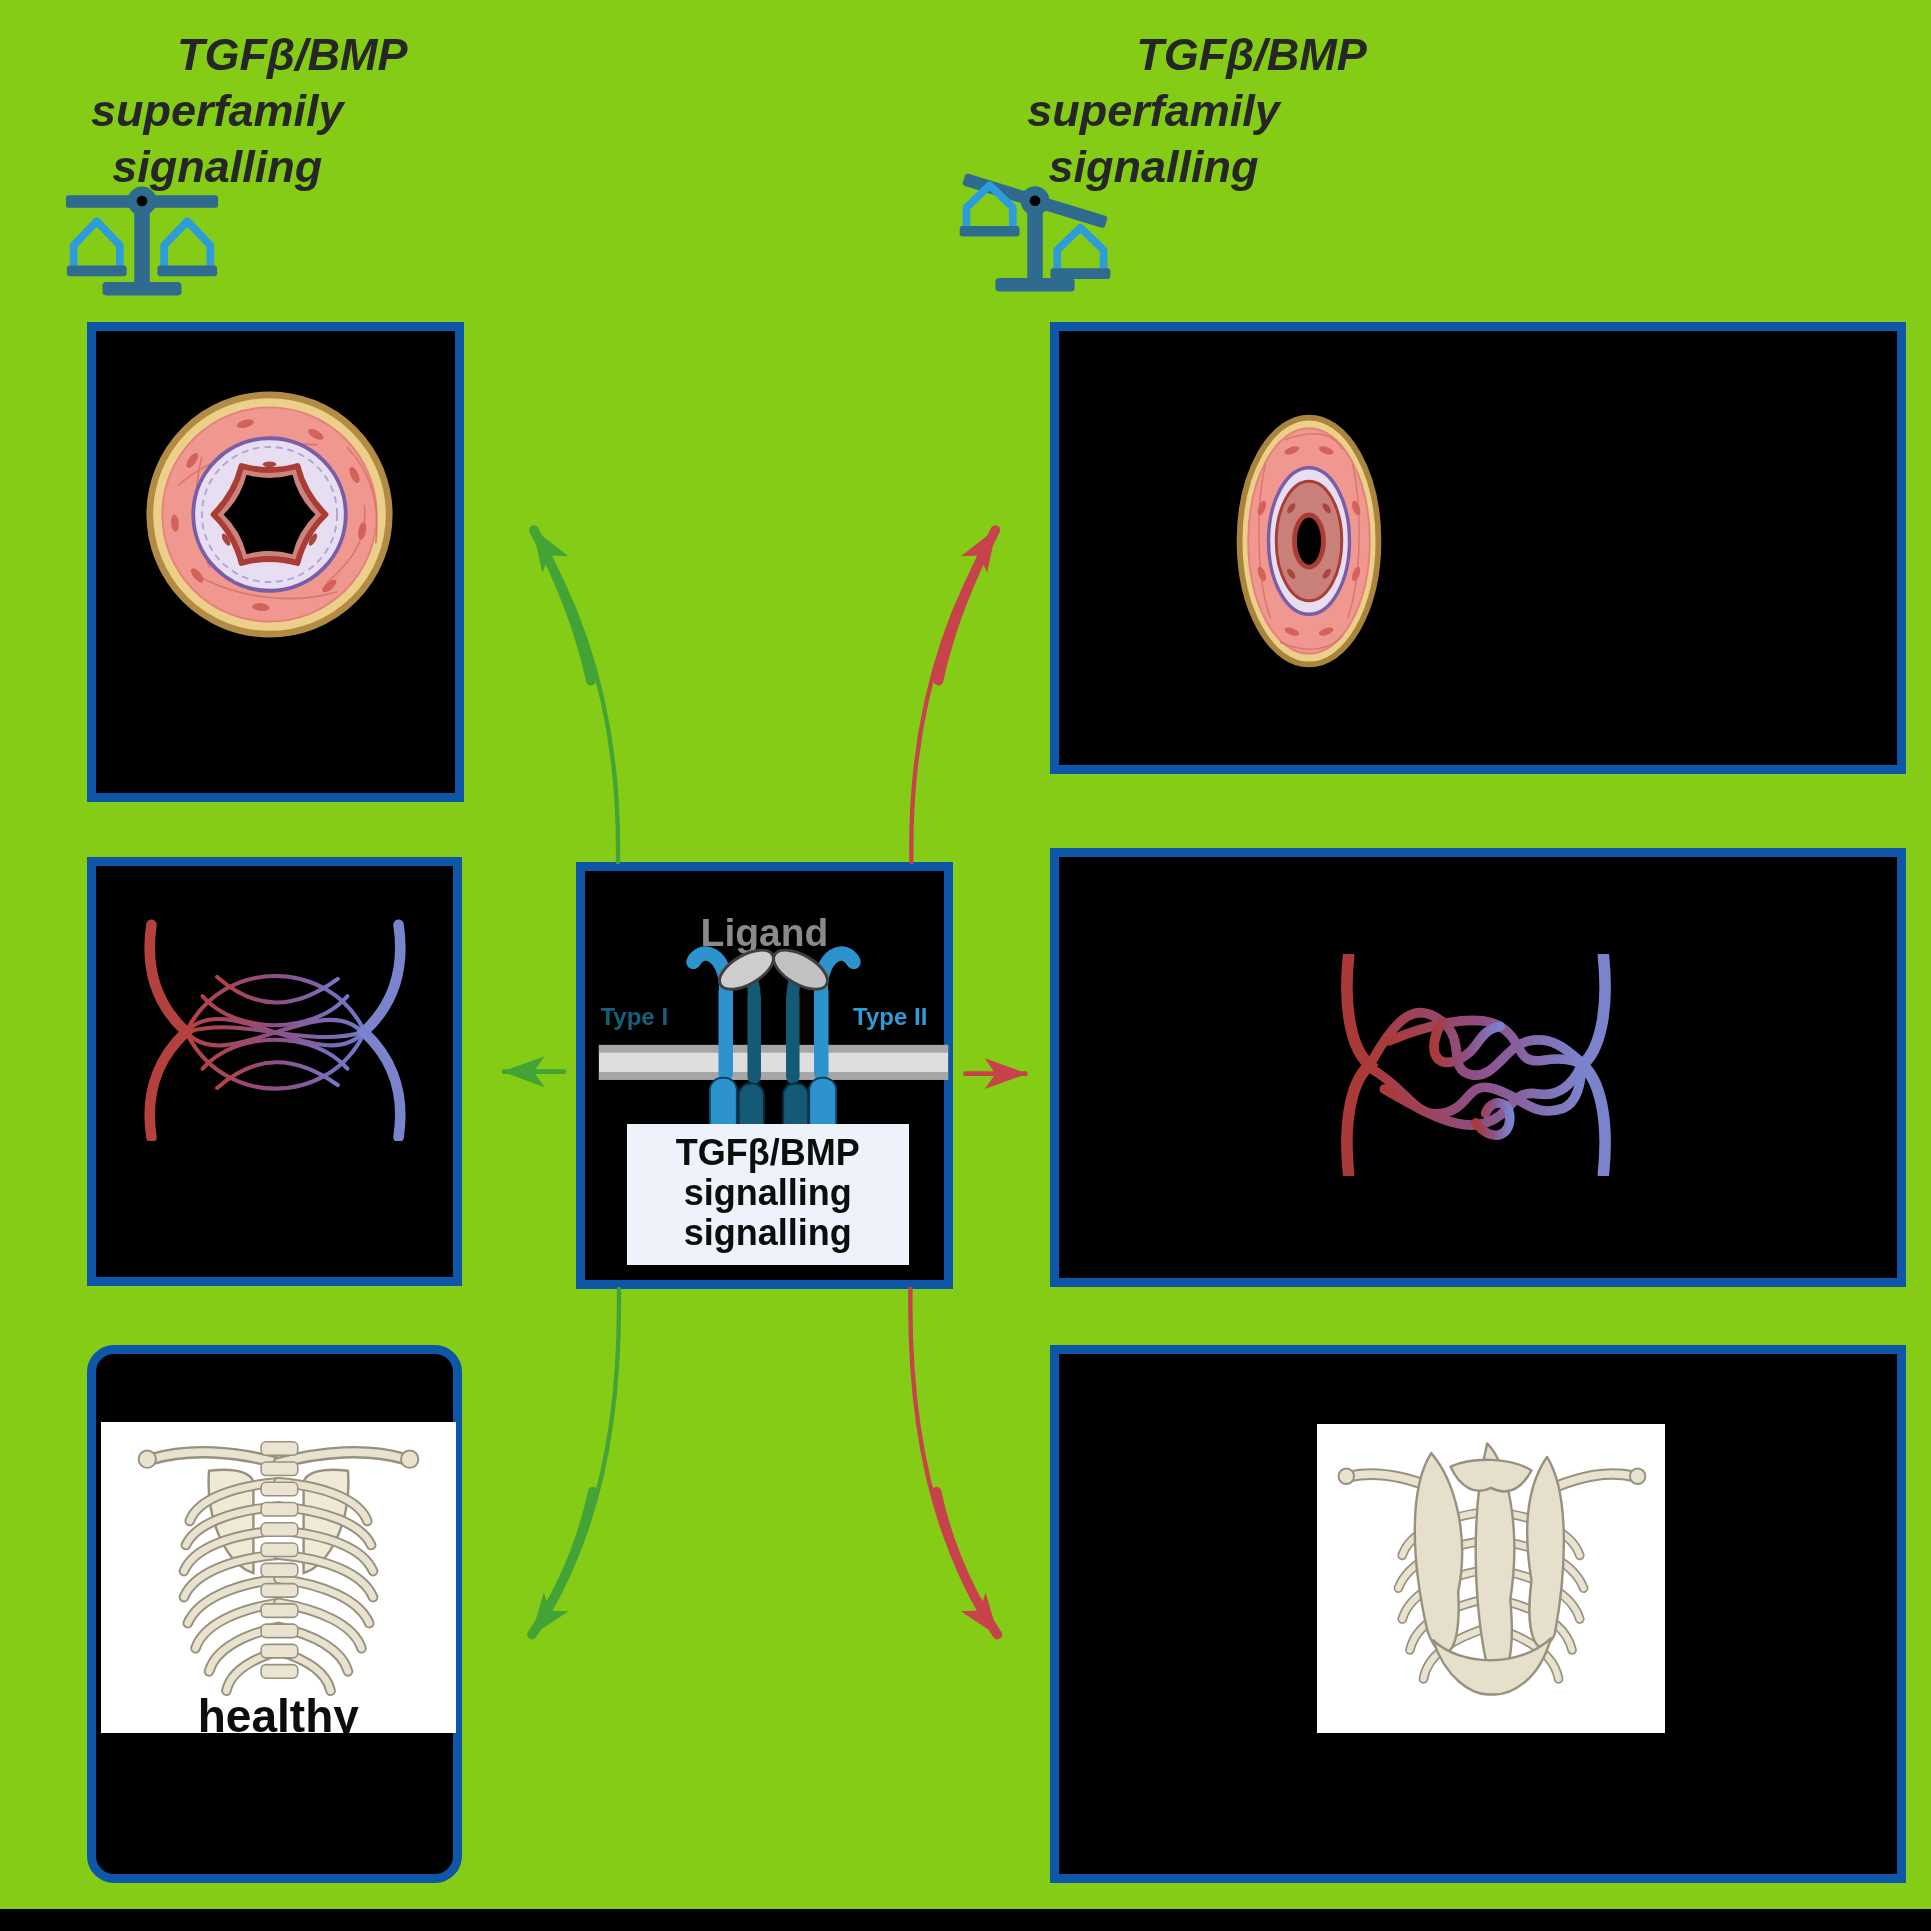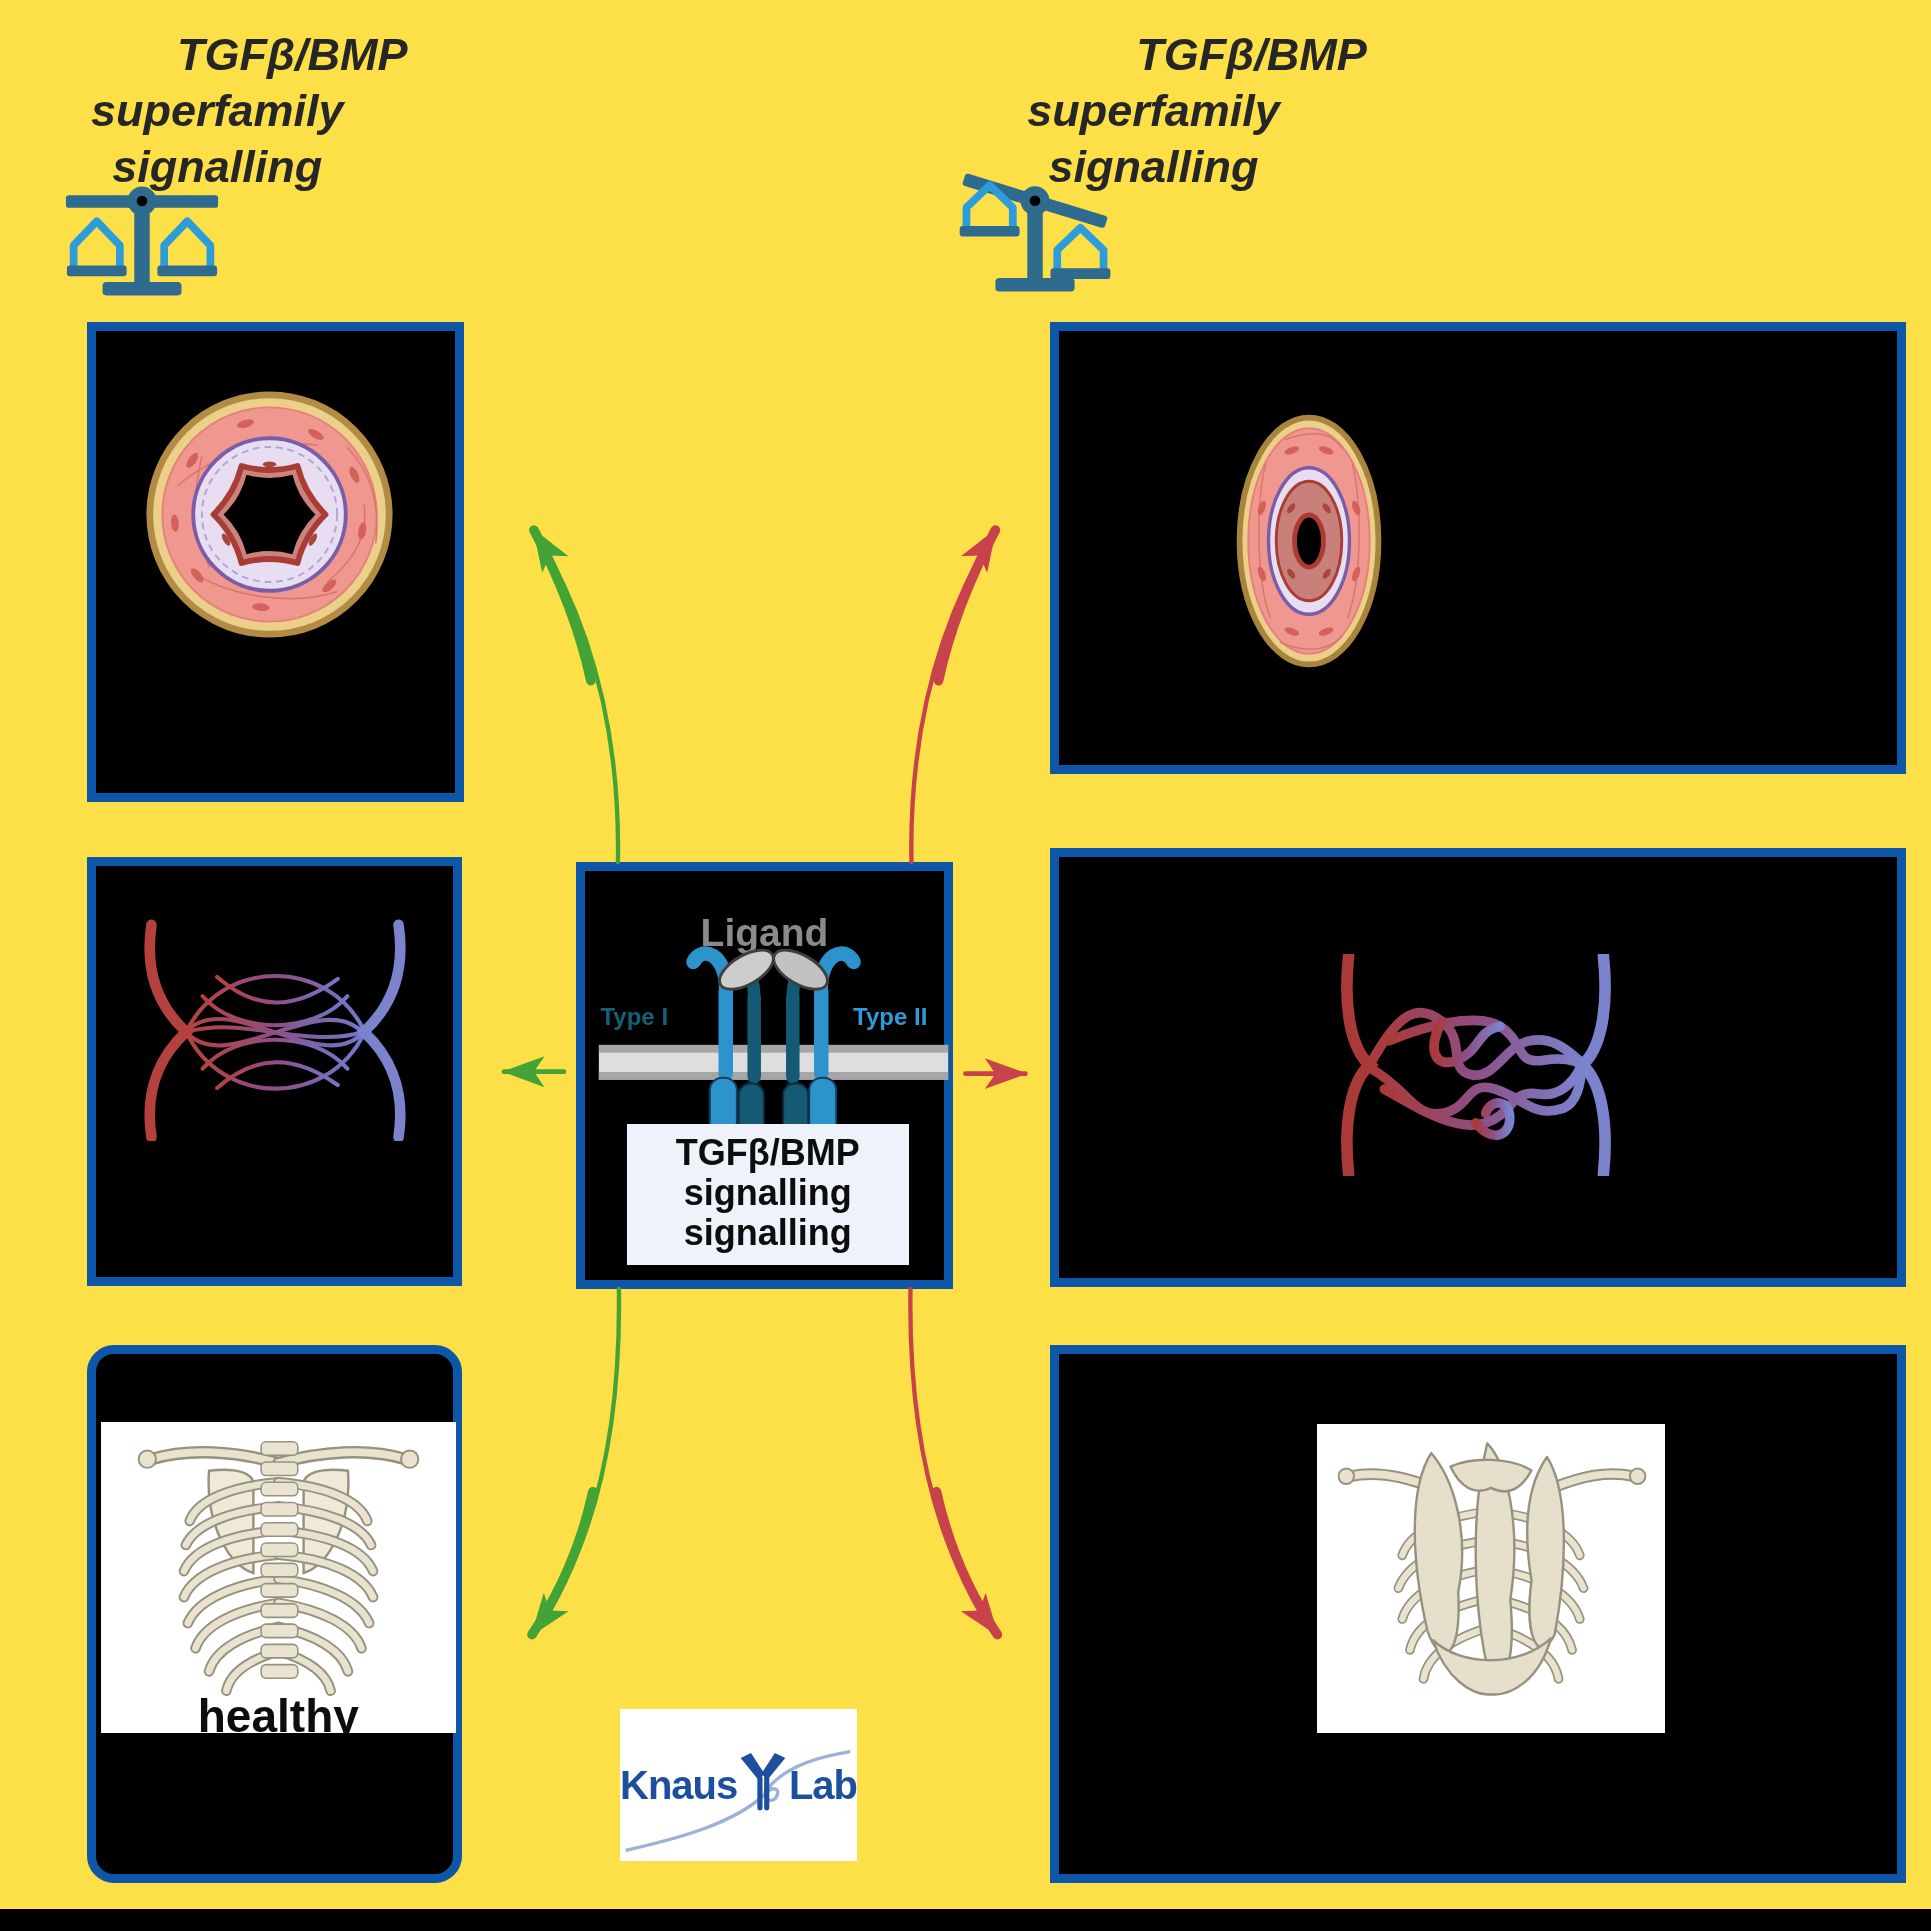--- a/index.html
+++ b/index.html
@@ -1,16 +1,16 @@
 <!DOCTYPE html>
 <html><head>
 <meta charset="utf-8">
 <style>
   html,body{margin:0;padding:0;background:#000;}
-  #canvas{position:relative;width:1931px;height:1909px;background:#fde047;overflow:hidden;
+  #canvas{position:relative;width:1931px;height:1909px;background:#84cc16;overflow:hidden;
           font-family:"Liberation Sans","DejaVu Sans",sans-serif;}
   .abs{position:absolute;}
   
   .title-block{width:415px;text-align:center;color:#262626;font-weight:bold;font-style:italic;
                font-size:45px;line-height:56px;}
   .title-line1{display:block;transform:translateX(75px);}
   .title-block.right .title-line1{transform:translateX(98px);}
   .title-line2{display:block;}
   
   .panel{position:absolute;border:9.7px solid #0e57a8;background:#000;box-sizing:border-box;}
@@ -384,30 +384,15 @@
     </g>
     <g stroke="#c7424b" fill="none" stroke-linecap="round">
       <path d="M1000,1112 L1062,1112" stroke-width="5" marker-end="url(#mR)"></path>
     </g>
     <g stroke="#c7424b" fill="none" stroke-linecap="round">
       <path d="M943,1335 C941,1470 964,1600 1033,1693" stroke-width="4.5" marker-end="url(#mR)"></path>
       <path d="M970,1545 C982,1600 1004,1650 1033,1693" stroke-width="10"></path>
     </g>
   </svg>
 
-  <div class="logo-box">
-    <svg class="abs" style="left:0;top:0;" width="237" height="152" viewBox="0 0 245 157">
-      <path d="M6,146 C60,134 120,118 152,86 C158,80 166,82 162,90 C158,98 148,94 150,86 C166,62 200,50 238,44" fill="none" stroke="#9db1d8" stroke-width="3.5"></path>
-    </svg>
-    <div class="logo-row">
-      <span class="logo-word">Knaus</span>
-      <svg width="56" height="106" viewBox="0 0 120 160">
-        <polygon points="4,12 30,0 64,52 48,66" fill="#1d4f9e"></polygon>
-        <polygon points="116,12 90,0 56,52 72,66" fill="#1d4f9e"></polygon>
-        <rect x="46" y="56" width="13" height="88" rx="6" fill="#1d4f9e"></rect>
-        <rect x="63" y="56" width="13" height="88" rx="6" fill="#1d4f9e"></rect>
-      </svg>
-      <span class="logo-word">Lab</span>
-    </div>
-  </div>
 
 </div>
 
 
 </body></html>

